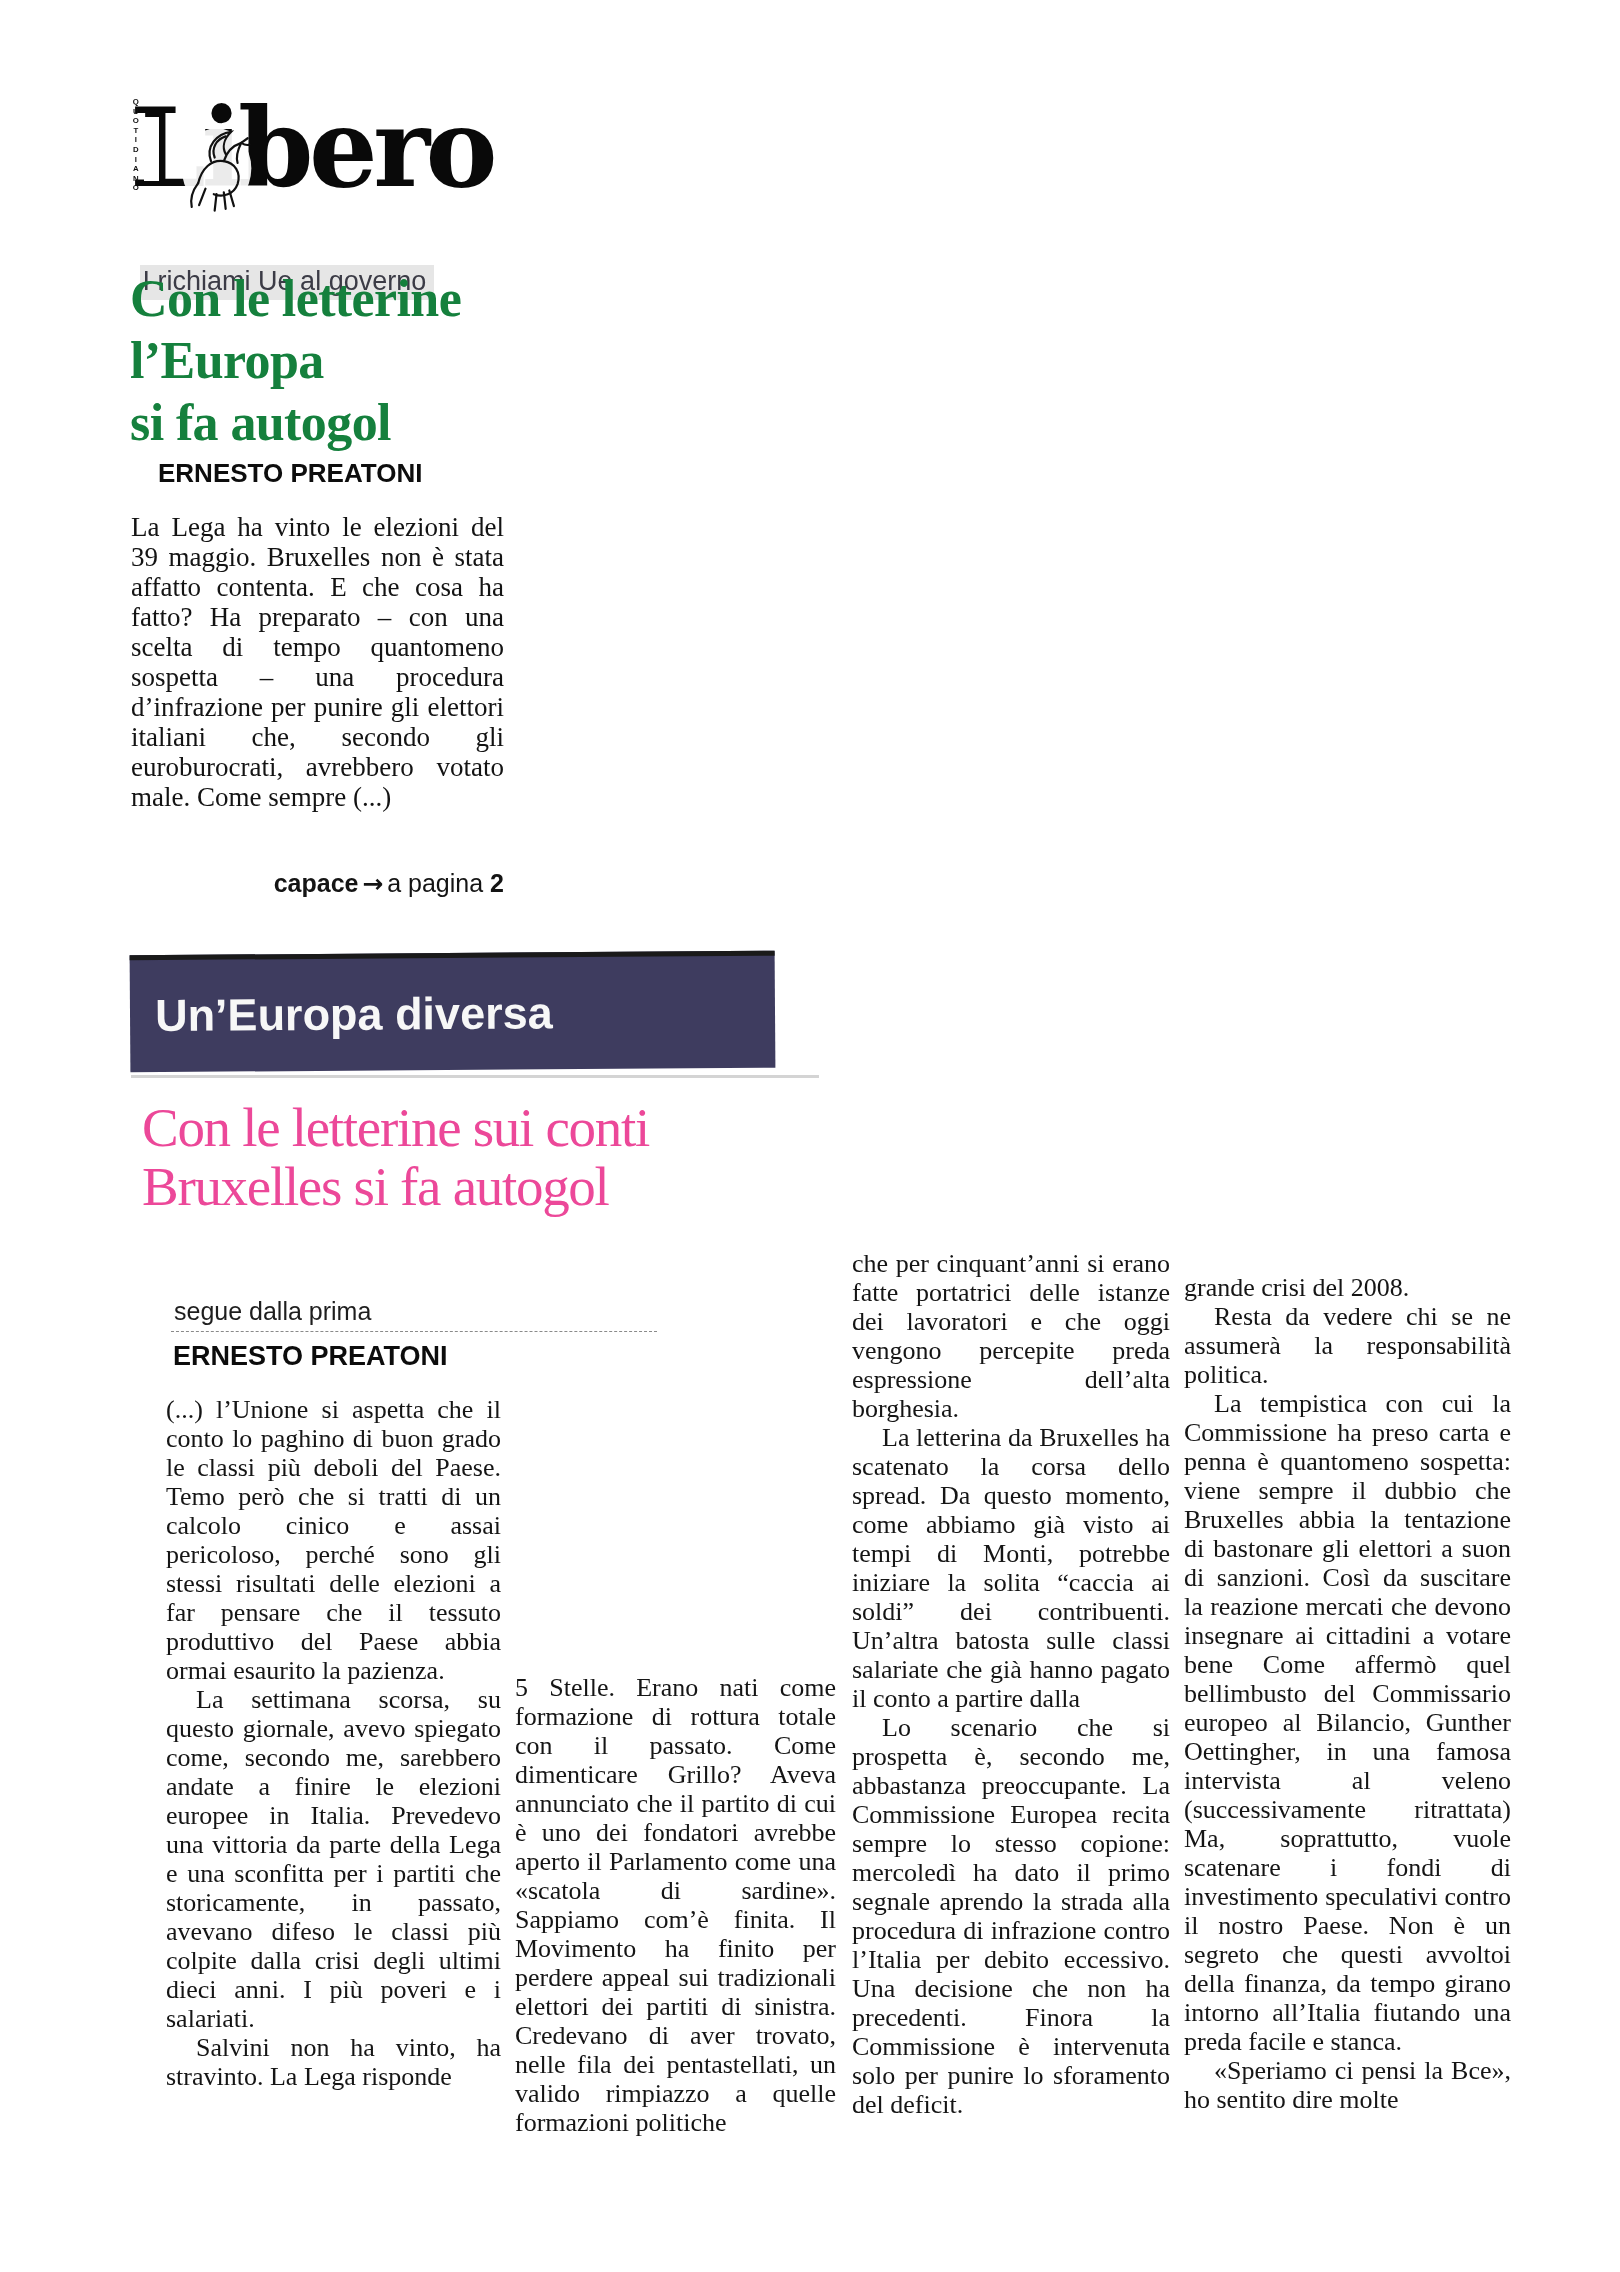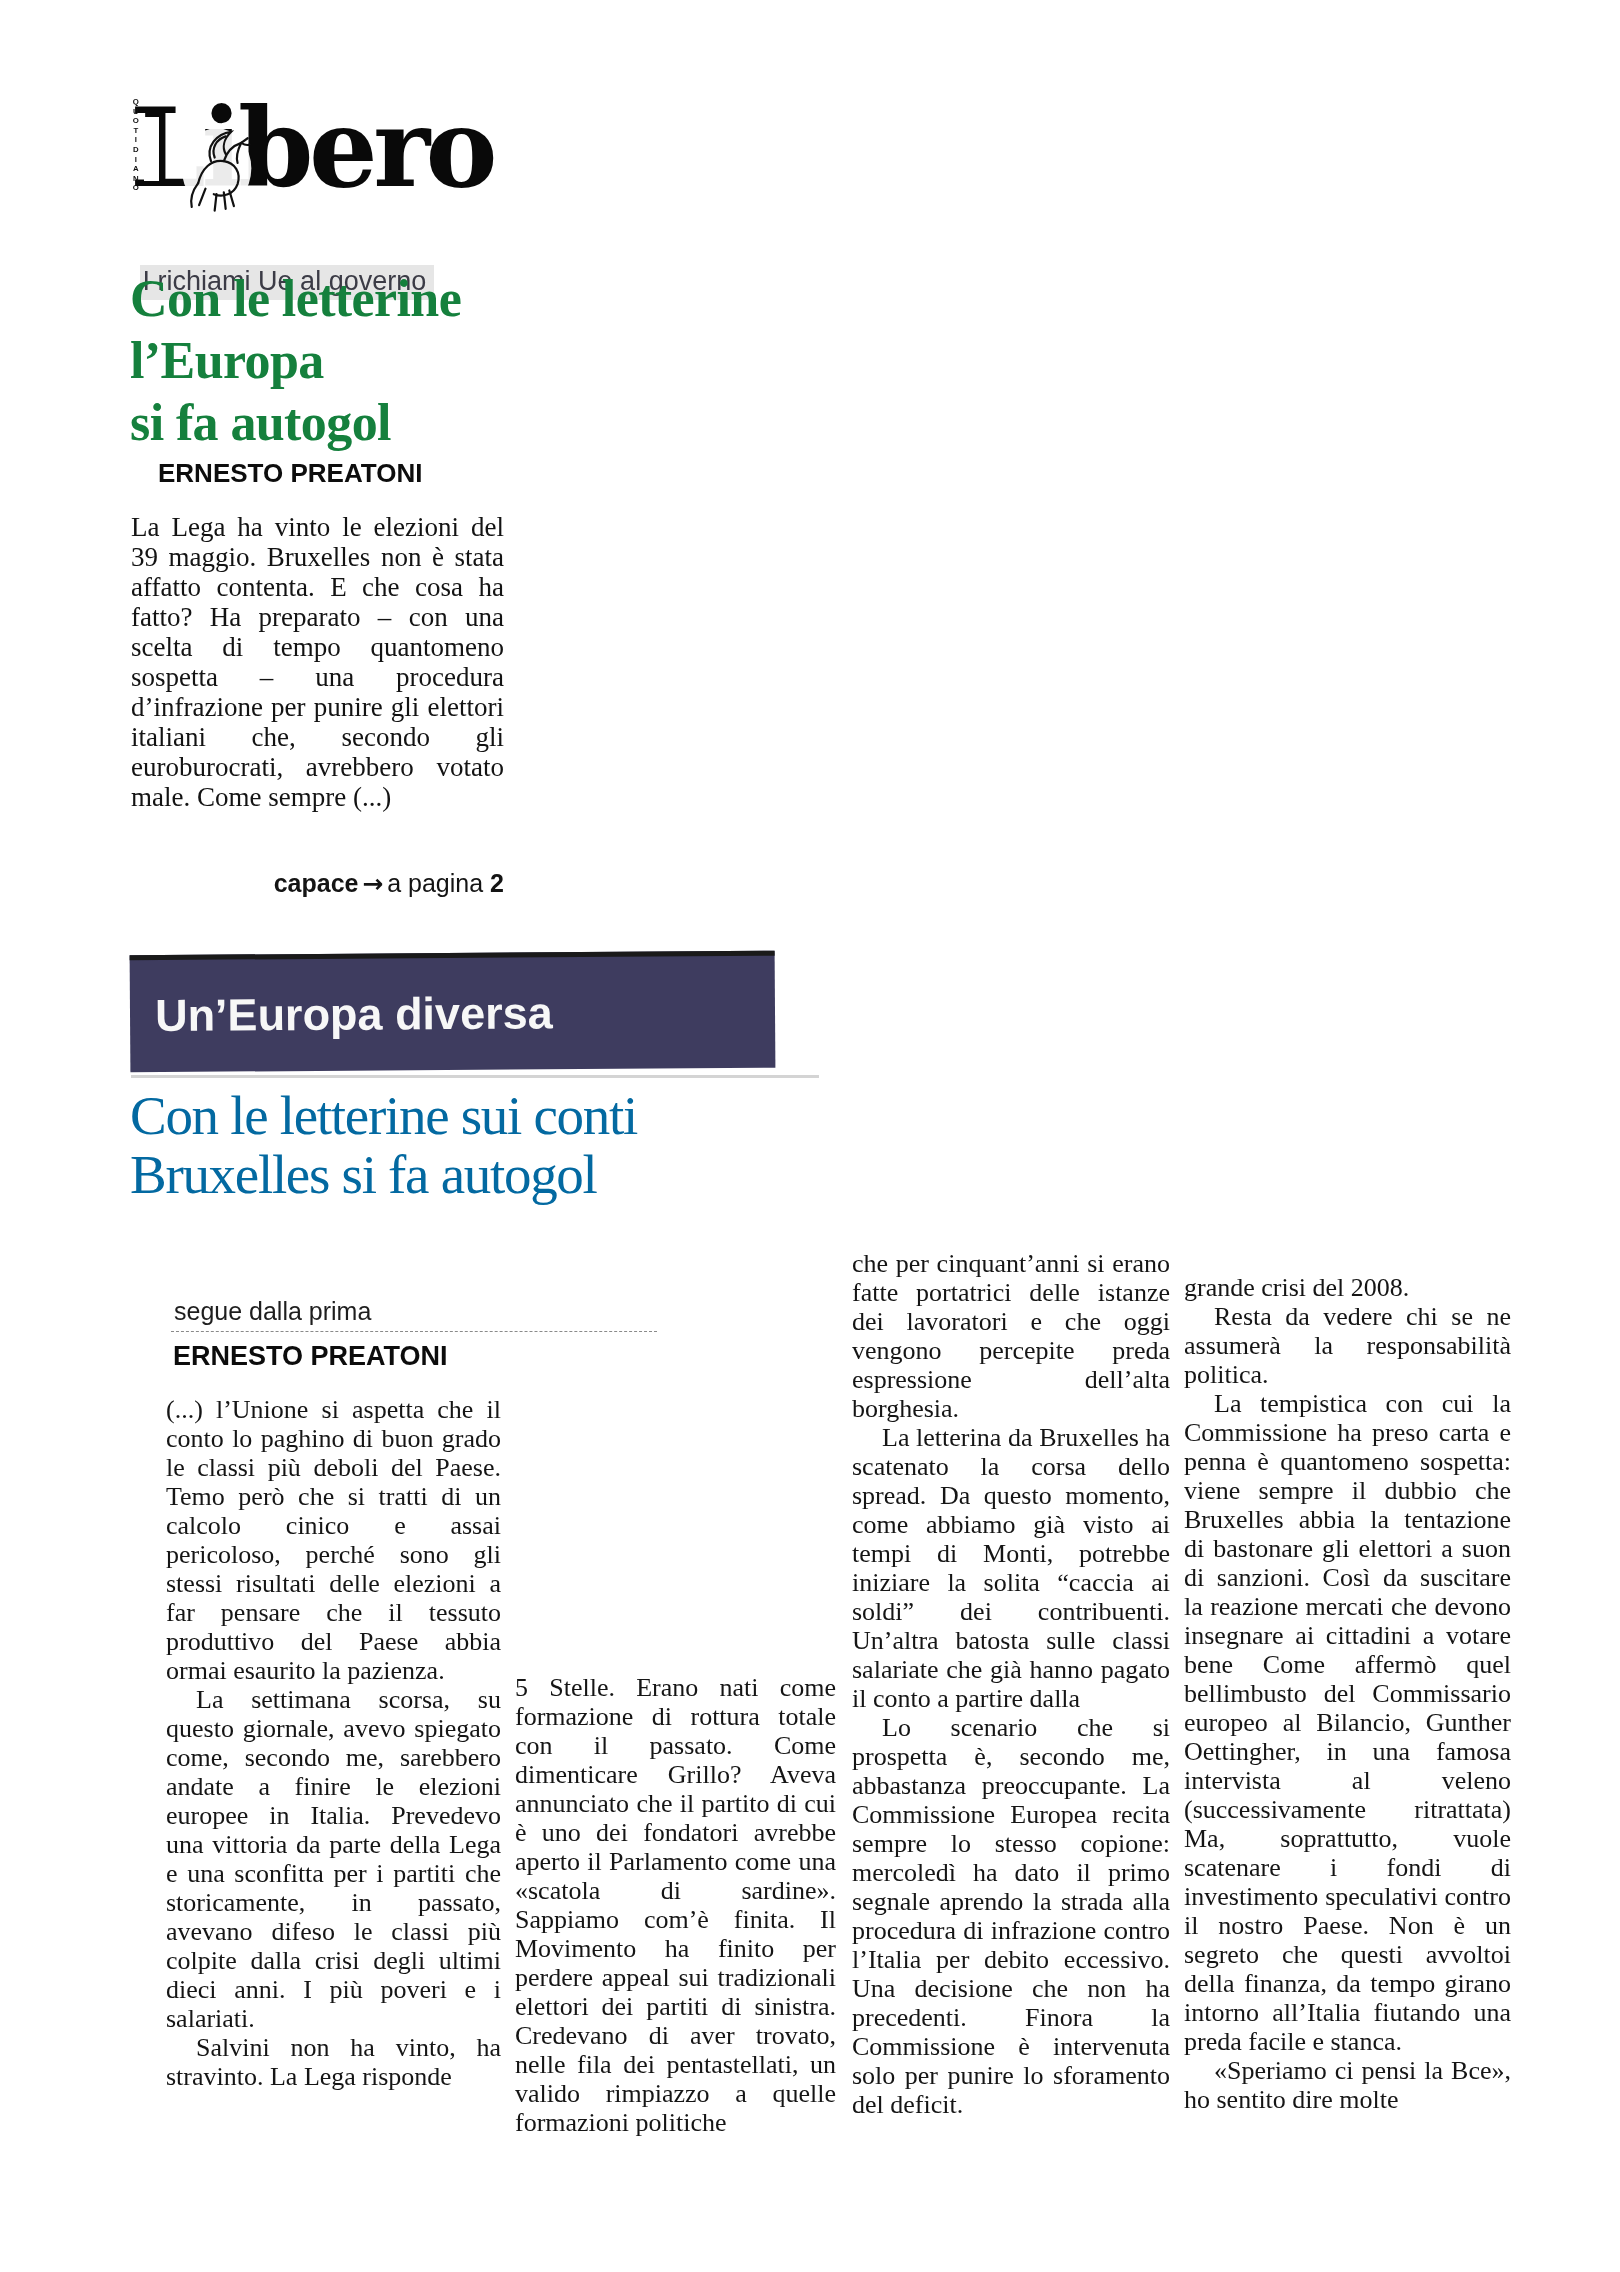--- a/index.html
+++ b/index.html
@@ -55,22 +55,22 @@
     transform:rotate(-0.4deg);display:flex;align-items:center;
   }
   .banner span{
     font-family:"Liberation Sans",sans-serif;font-weight:bold;font-size:45px;
     color:var(--banner_text,#f7f7f7);padding-left:25px;letter-spacing:0px;
   }
   .banner-rule{
     position:absolute;left:131px;top:1075px;width:688px;height:3.2px;background:#d4d4d4;
   }
   .headline2{
-    position:absolute;left:130px;top:1086px;width:948px;margin:0;
-    font-size:55px;line-height:59px;font-weight:400;color:#0369a1;
+    position:absolute;left:130px;top:1086px;width:948px;margin:12px;
+    font-size:55px;line-height:59px;font-weight:400;color:#ec4899;
     white-space:pre-line;letter-spacing:-1.3px;
   }
   .continued-from{
     position:absolute;left:174px;top:1297px;
     font-family:"Liberation Sans",sans-serif;font-size:25px;color:#1e1e1e;
   }
   .dotted-rule{
     position:absolute;left:171px;top:1331px;width:486px;height:0;
     border-top:1.9px dashed #8a8a8a;
   }

